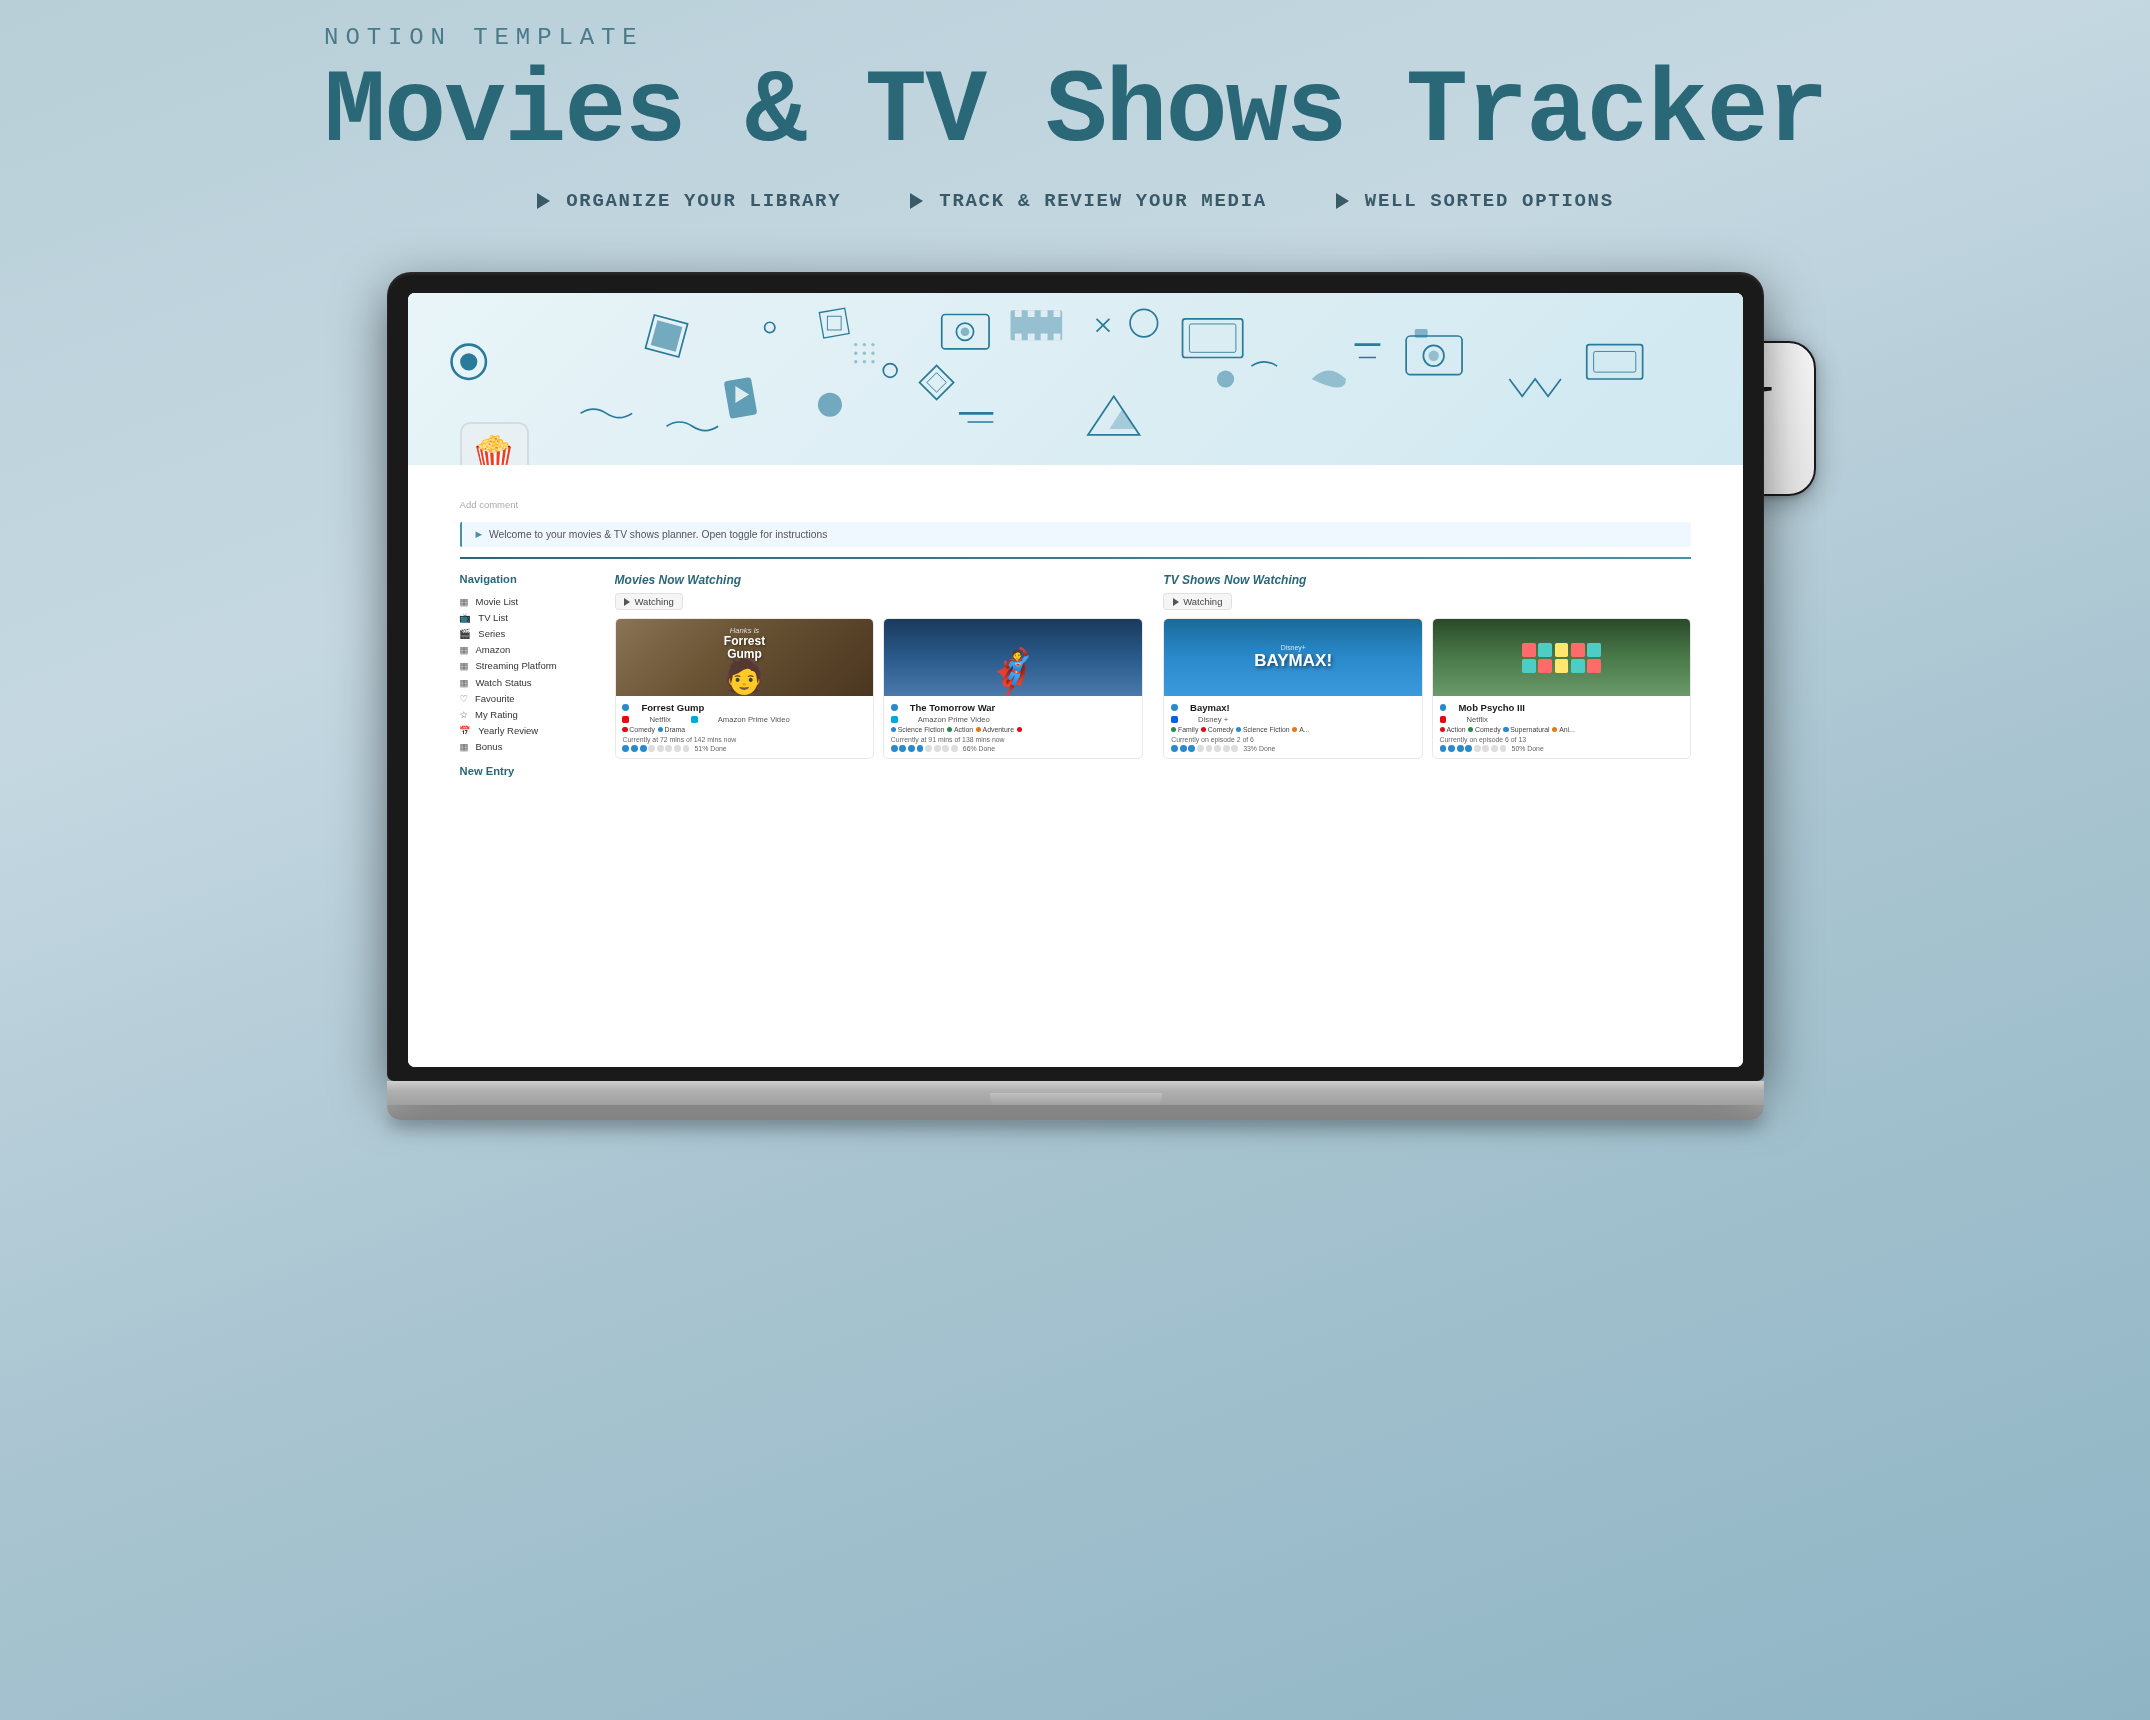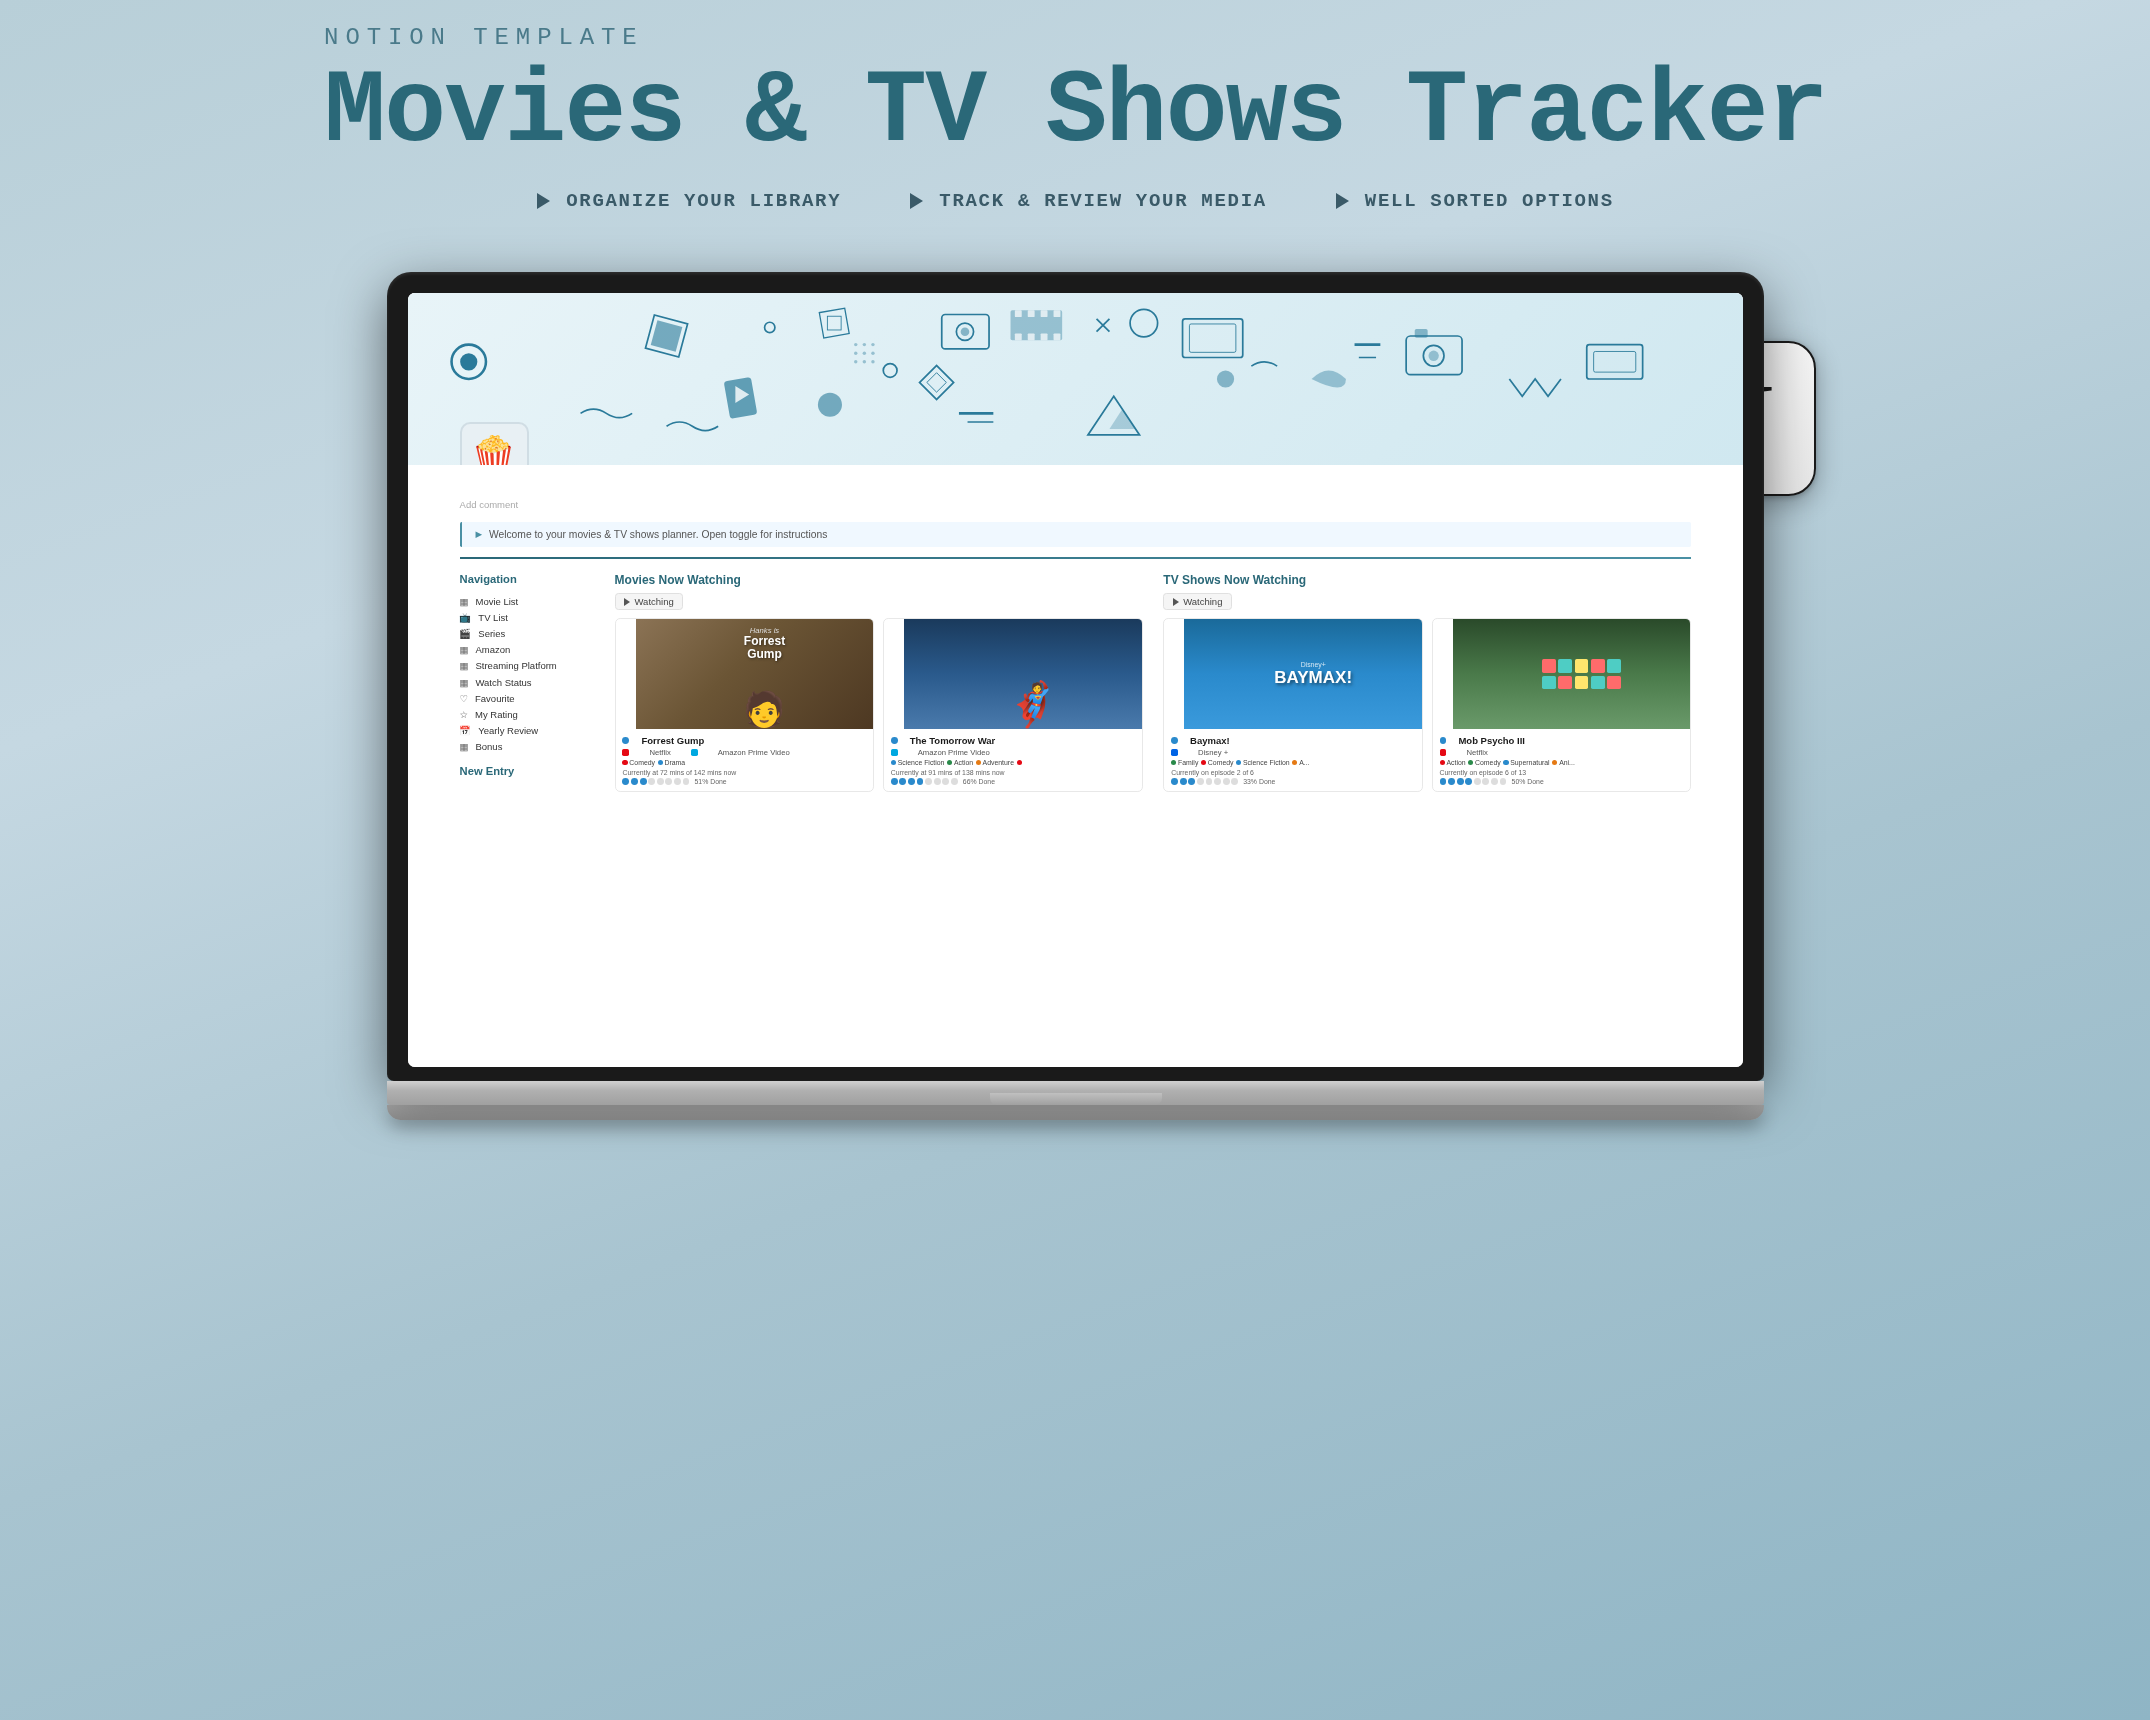--- a/index.html
+++ b/index.html
@@ -272,20 +272,21 @@
 
     
     .section {
       flex: 1;
     }
     .section-title {
       font-size: 12px;
       font-weight: 700;
       color: #2a6878;
       margin-bottom: 6.9px;
+      font-style: italic;
     }
     .watching-badge {
       display: inline-flex;
       align-items: center;
       gap: 4.3px;
       background: #f5f5f5;
       border: 0.9px solid #e0e0e0;
       border-radius: 3.4px;
       padding: 1.7px 8.6px;
       font-size: 9.5px;
@@ -307,30 +308,29 @@
     }
     .movie-card {
       flex: 1;
       border: 0.9px solid #e8e8e8;
       border-radius: 5.2px;
       overflow: hidden;
       background: #fff;
     }
     .card-image {
       width: 100%;
-      height: 110px;
+      height: 77px;
       object-fit: cover;
       display: flex;
       align-items: center;
       justify-content: center;
       font-size: 9.5px;
       color: #888;
       position: relative;
       overflow: hidden;
-      margin-left: 20px;
     }
 
     
     .card-forrest {
       background: linear-gradient(135deg, #8b7355 0%, #6b5535 40%, #4a3520 100%);
     }
     .forrest-text {
       position: absolute;
       top: 6.9px;
       left: 6.9px;

